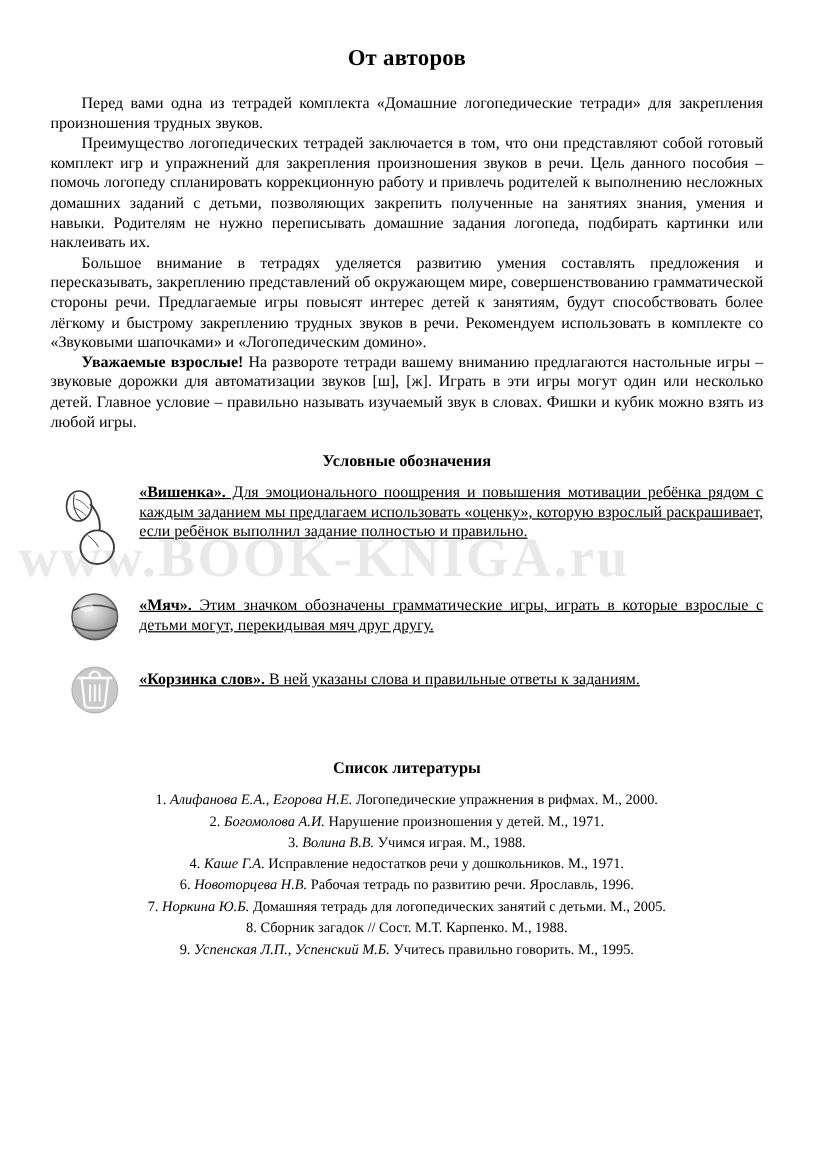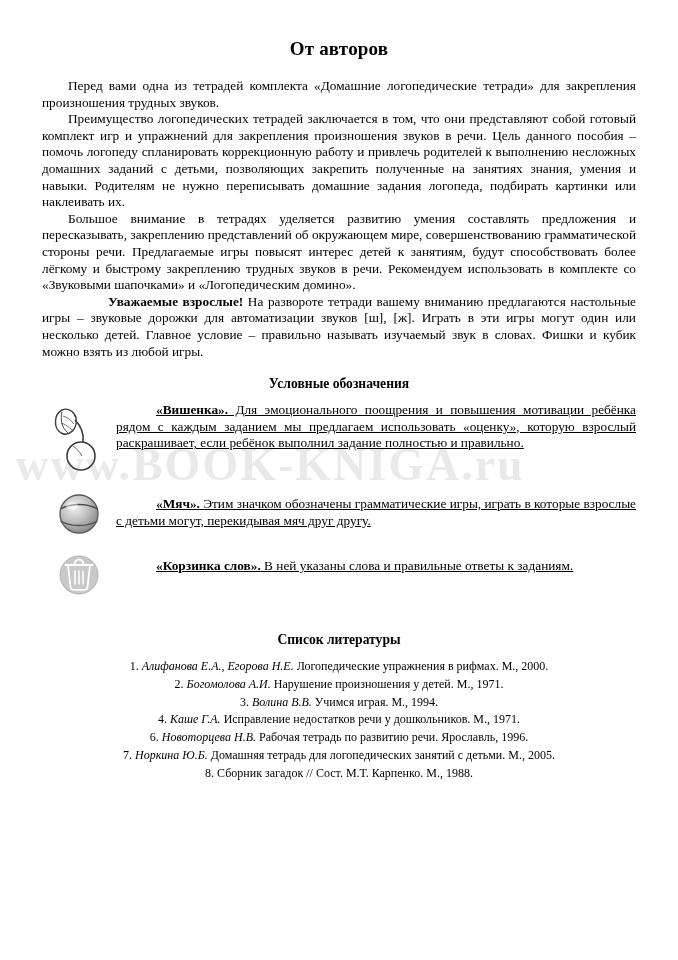--- a/index.html
+++ b/index.html
@@ -34,21 +34,21 @@
     font-size: 13.3px;
     line-height: 16.6px;
     text-align: justify;
     margin: 0 0 0 0;
     text-indent: 26px;
     hyphens: auto;
   }
   p.para + p.para {
     margin-top: 0px;
   }
-  .b { font-weight: bold; margin-left: 40px; }
+  .b { font-weight: bold; }
   .i { font-style: italic; }
   h2.section-title {
     font-size: 13.6px;
     font-weight: bold;
     text-align: center;
     margin: 16px 0 10px 0;
   }
   
   .legend {
     margin-top: 2px;
@@ -172,22 +172,23 @@
       <div class="legend-text"><span class="b">«Корзинка слов».</span><span> В ней указаны слова и правильные ответы к заданиям.</span></div>
     </div>
 
   </div>
 
   <h2 class="section-title" style="margin-top:34px;">Список литературы</h2>
 
   <div class="lit-list">
     <div class="lit-item"><span>1.</span> <span class="i">Алифанова Е.А., Егорова Н.Е.</span><span> Логопедические упражнения в рифмах. М., 2000.</span></div>
     <div class="lit-item"><span>2.</span> <span class="i">Богомолова А.И.</span><span> Нарушение произношения у детей. М., 1971.</span></div>
-    <div class="lit-item"><span>3.</span> <span class="i">Волина В.В.</span><span> Учимся играя. М., 1994.</span></div>
+    <div class="lit-item"><span>3.</span> <span class="i">Волина В.В.</span><span> Учимся играя. М., 1988.</span></div>
     <div class="lit-item"><span>4.</span> <span class="i">Каше Г.А.</span><span> Исправление недостатков речи у дошкольников. М., 1971.</span></div>
     <div class="lit-item"><span>6.</span> <span class="i">Новоторцева Н.В.</span><span> Рабочая тетрадь по развитию речи. Ярославль, 1996.</span></div>
     <div class="lit-item"><span>7.</span> <span class="i">Норкина Ю.Б.</span><span> Домашняя тетрадь для логопедических занятий с детьми. М., 2005.</span></div>
     <div class="lit-item"><span>8.</span> <span>Сборник загадок // Сост. М.Т. Карпенко. М., 1988.</span></div>
+    <div class="lit-item"><span>9.</span> <span class="i">Успенская Л.П., Успенский М.Б.</span><span> Учитесь правильно говорить. М., 1995.</span></div>
   </div>
 
   <div class="watermark">www.BOOK-KNIGA.ru</div>
 
 </div>
 
 </body></html>

